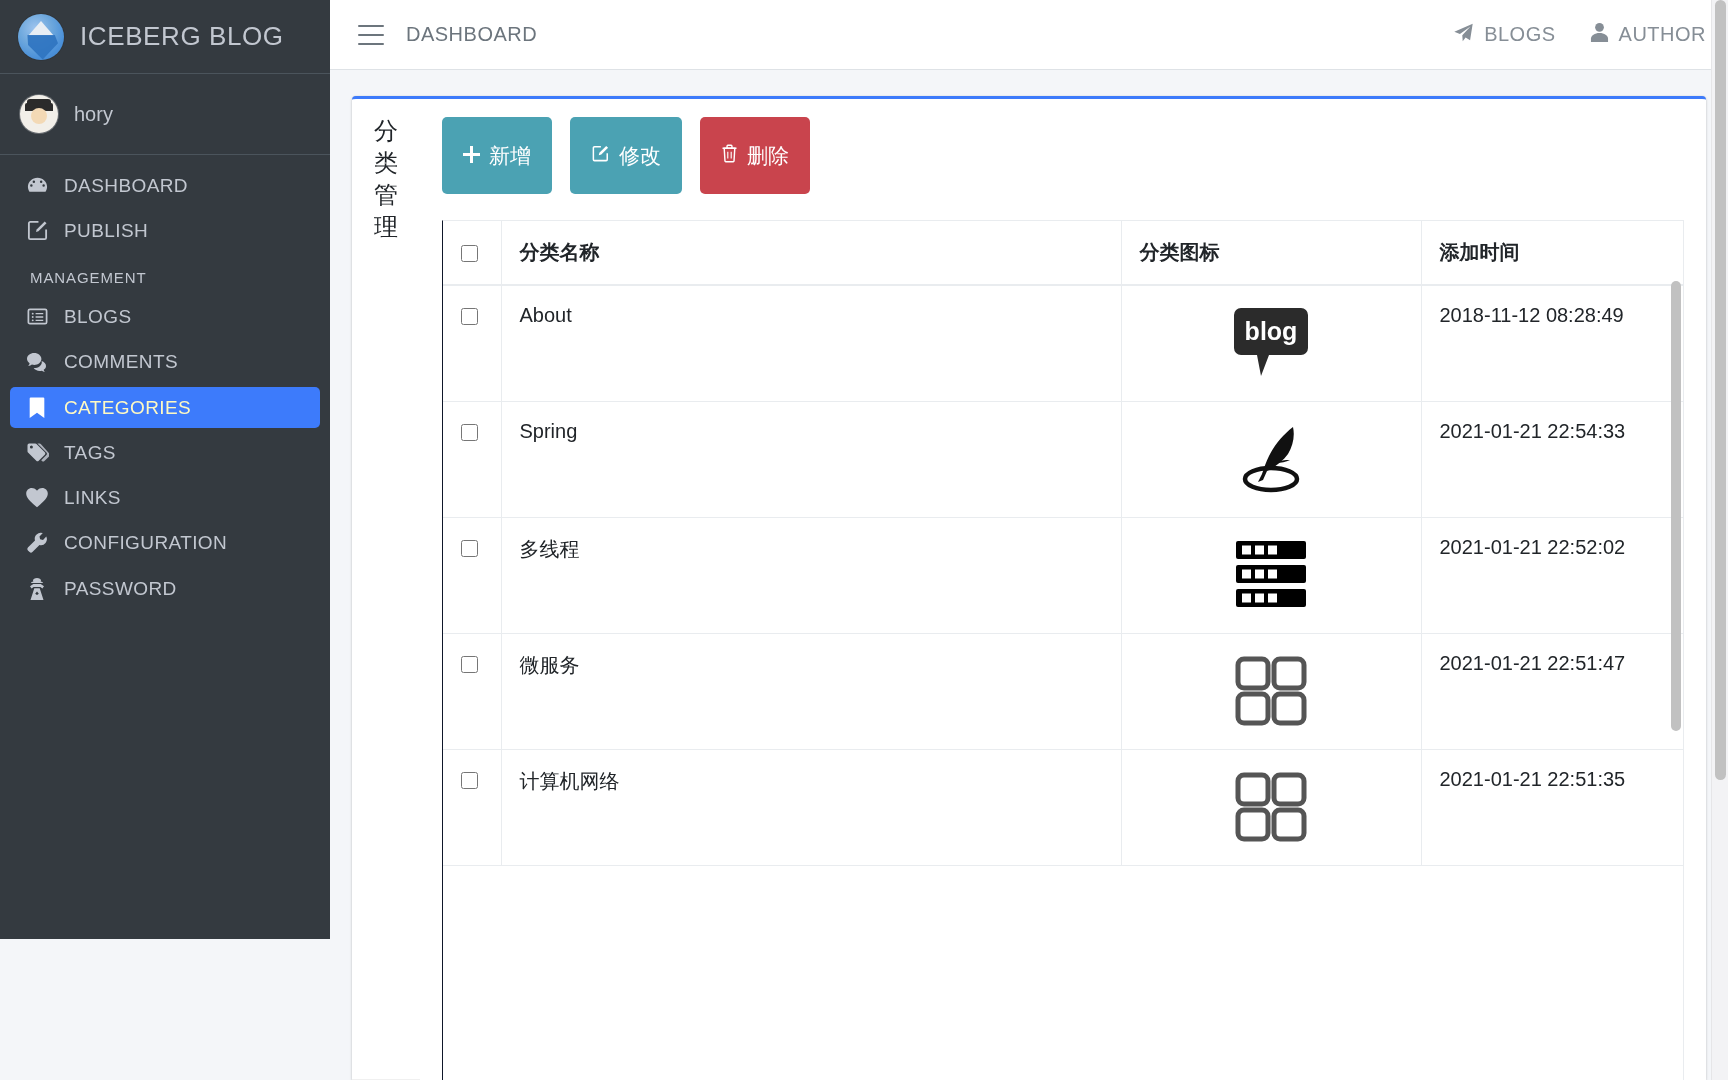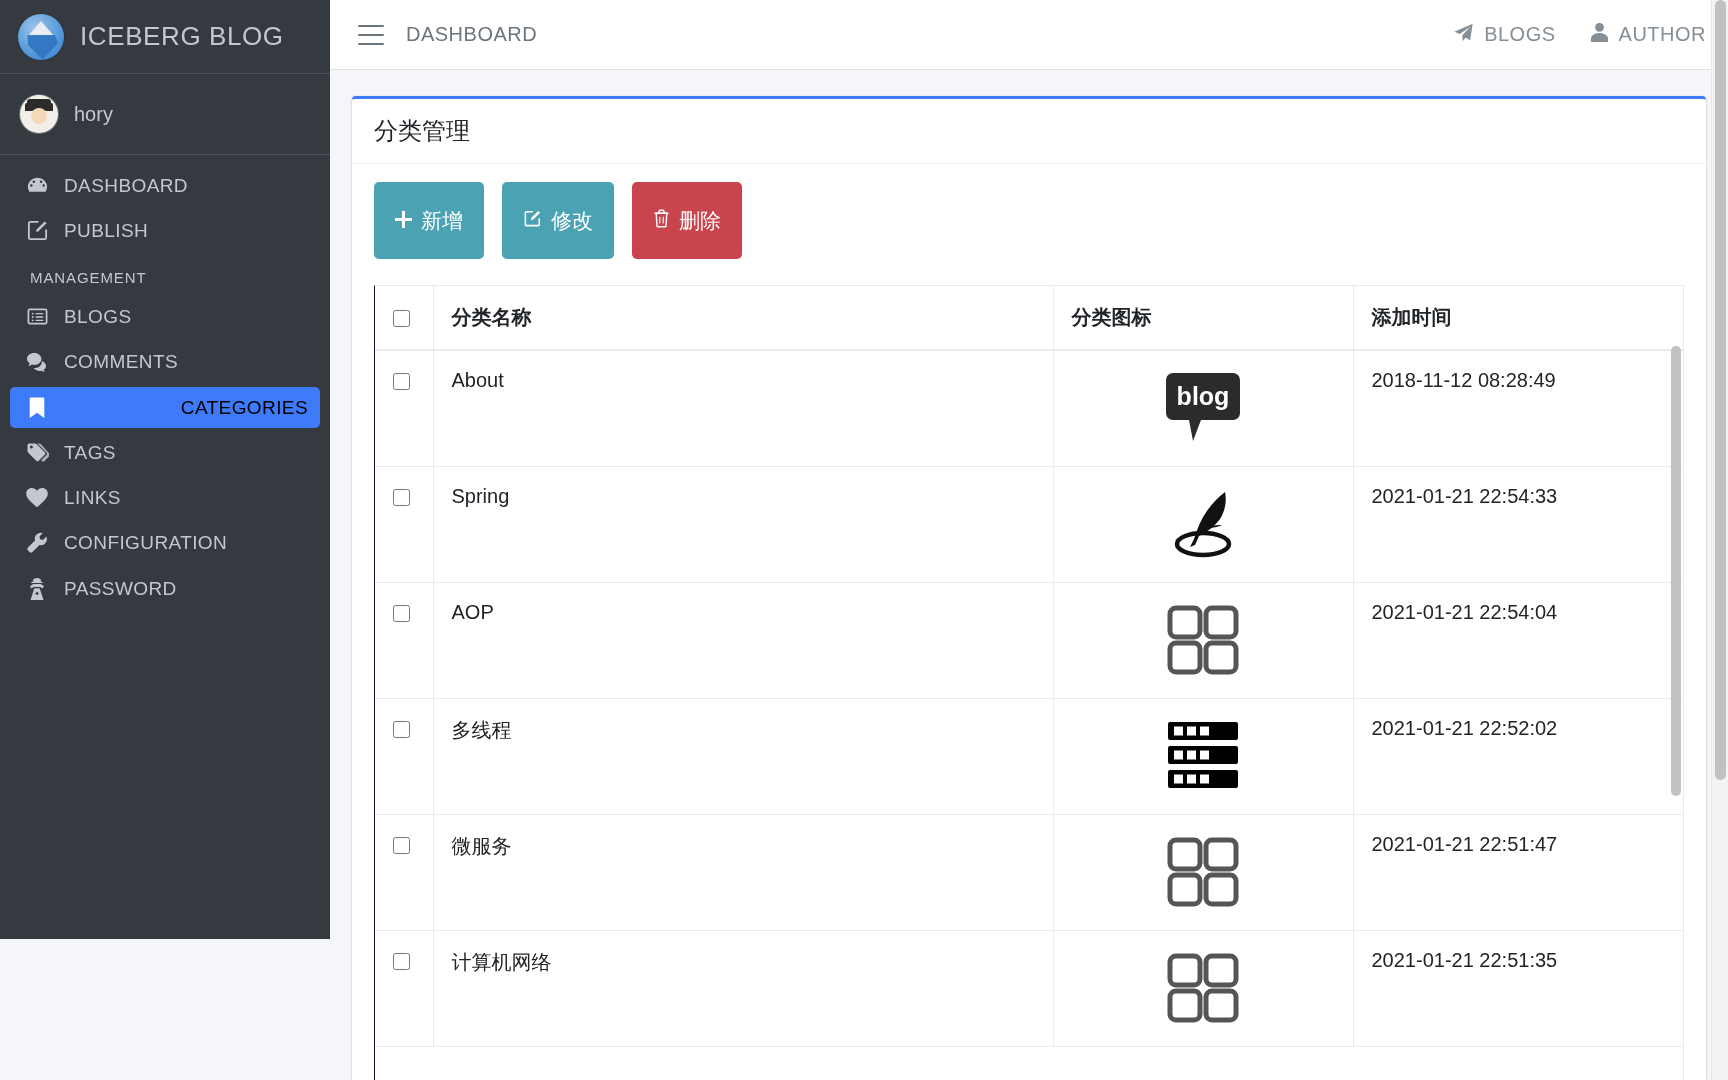--- a/index.html
+++ b/index.html
@@ -76,21 +76,21 @@
     color: #c2c7d0; font-size: 15px; letter-spacing: .9px;
     padding: 18px 30px 10px 30px; text-transform: uppercase;
   }
   .nav-item {
     display: flex; align-items: center;
     margin: 0 10px; padding: 9px 12px;
     border-radius: 5px; cursor: pointer;
     color: #c2c7d0; font-size: 19px; letter-spacing: .4px;
   }
   .nav-item + .nav-item { margin-top: 4px; }
-  .nav-item.active { background: #3d7bfb; color: #000000; justify-content: space-between; }
+  .nav-item.active { background: #3d7bfb; color: #fef9c3; }
   .nav-item .ic {
     width: 30px; flex: 0 0 30px; display: inline-flex;
     align-items: center; justify-content: center; margin-right: 12px;
   }
   .nav-item .ic svg { display:block; }
   .nav-label { white-space: nowrap; }
 
   
   .content-wrap {
     flex: 1 1 auto; height: 1080px; position: relative;
@@ -115,21 +115,21 @@
     color: #868e96; font-size: 20px; letter-spacing: .5px; cursor: pointer;
   }
 
   .page-body { padding: 26px 22px 0 22px; height: calc(1080px - 70px); }
   .card {
     background: #fff;
     border-top: 3px solid #3d7bfb;
     border-radius: 4px 4px 0 0;
     box-shadow: 0 0 1px rgba(0,0,0,.125), 0 1px 3px rgba(0,0,0,.2);
     height: 100%;
-    display: flex; flex-direction: column;
+    display: flex; flex-direction: row;
     overflow: hidden;
     justify-content: center;
   }
   .card-header {
     padding: 16px 22px;
     border-bottom: 1px solid #f0f0f0;
   }
   .card-title { font-size: 24px; color: #212529; font-weight: 400; }
   .card-body { padding: 18px 22px 0 22px; flex: 1 1 auto; display:flex; flex-direction: column; min-height: 0; }
 
@@ -421,37 +421,20 @@
                       <svg width="76" height="74" viewBox="0 0 76 74">
                         <ellipse cx="38" cy="57" rx="26" ry="11" fill="none" stroke="#111" stroke-width="4.5"></ellipse>
                         <path d="M60 5c-9 7-18 17-24 29-3 6-5 12-7 18l-4 8 5-2 4-9c8-4 16-10 21-17 5-8 7-18 5-27z" fill="#111"></path>
                         <path d="M43 41c5 0 10-1 14-3-5 0-10 .5-14 3z" fill="#111"></path>
                       </svg>
                     </div>
                   </td>
                   <td>2021-01-21 22:54:33</td>
                 </tr>
 
-                <tr>
-                  <td>
-                    <input type="checkbox" style="">
-                  </td>
-                  <td>AOP</td>
-                  <td>
-                    <div class="cat-icon">
-                      <svg width="76" height="74" viewBox="0 0 76 74" fill="none" stroke="#555" stroke-width="5">
-                        <rect x="5" y="5" width="30" height="29" rx="6"></rect>
-                        <rect x="41" y="5" width="30" height="29" rx="6"></rect>
-                        <rect x="5" y="40" width="30" height="29" rx="6"></rect>
-                        <rect x="41" y="40" width="30" height="29" rx="6"></rect>
-                      </svg>
-                    </div>
-                  </td>
-                  <td>2021-01-21 22:54:04</td>
-                </tr>
 
                 <tr>
                   <td>
                     <input type="checkbox" style="">
                   </td>
                   <td>多线程</td>
                   <td>
                     <div class="cat-icon">
                       <svg width="76" height="72" viewBox="0 0 76 72">
                         <g fill="#000">

